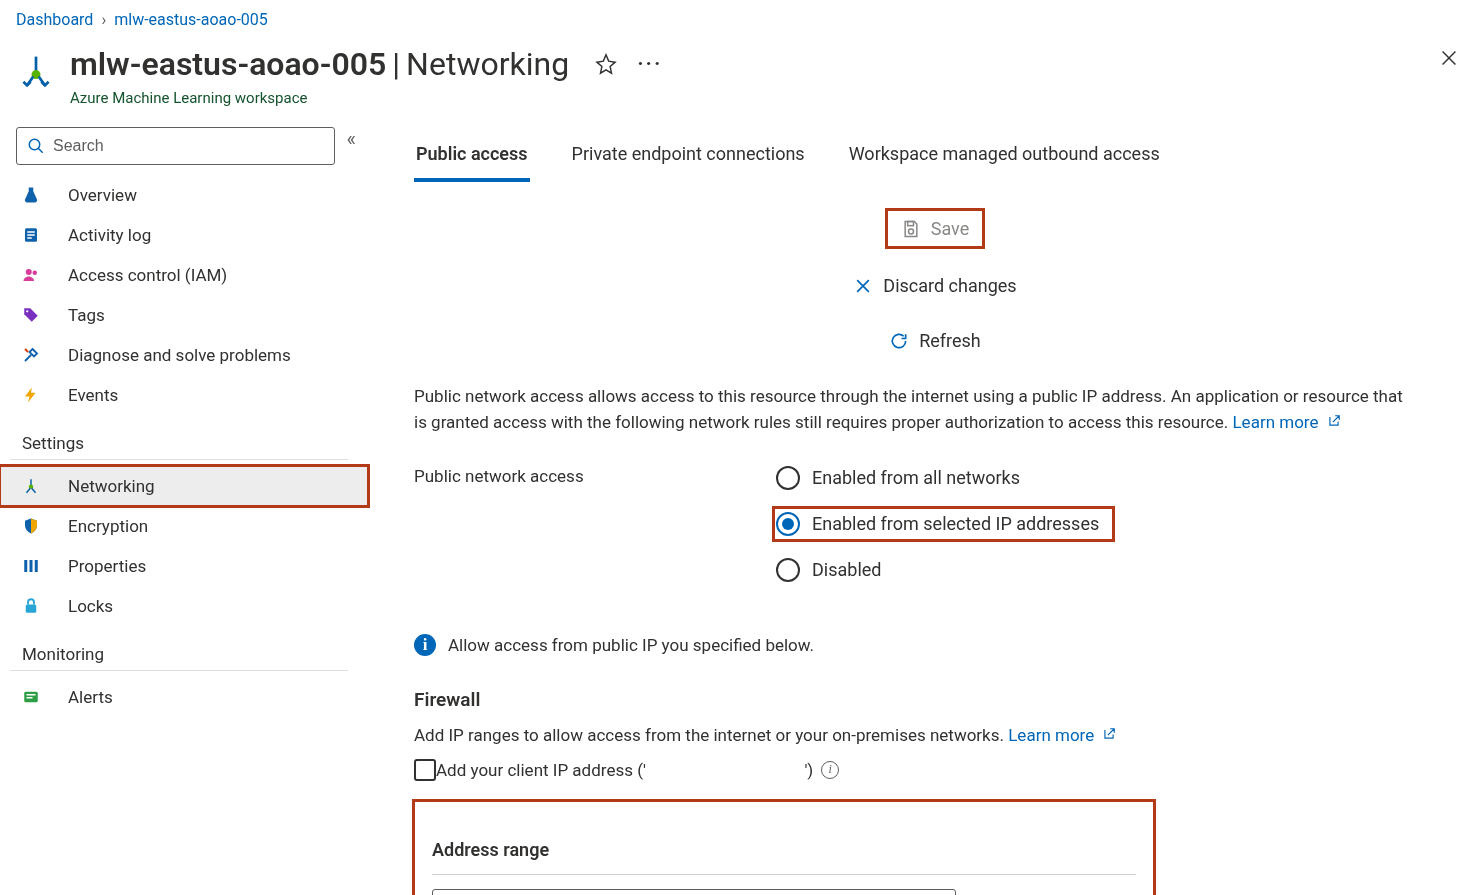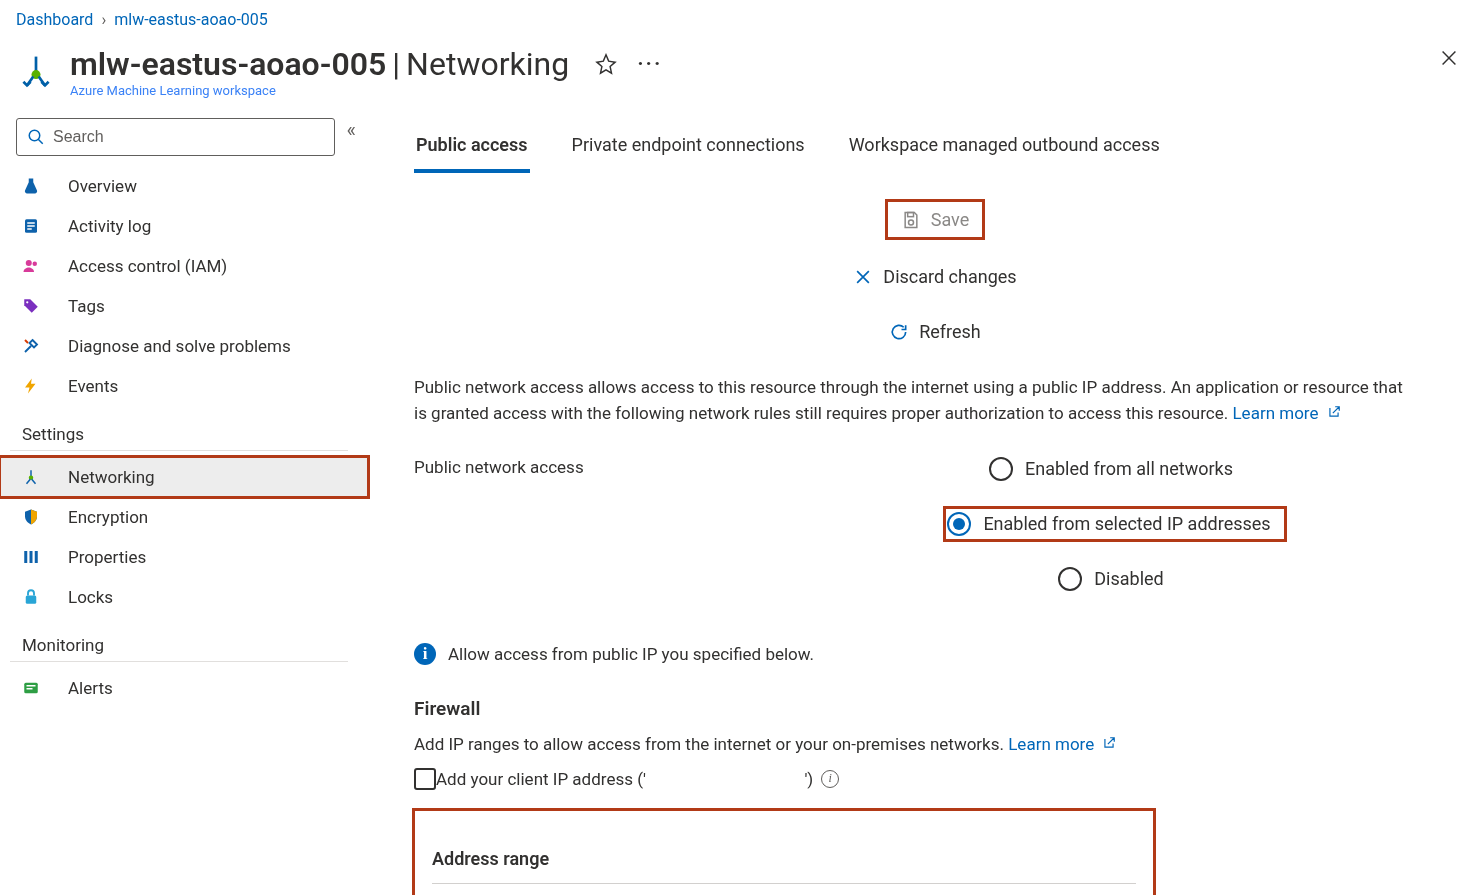--- a/index.html
+++ b/index.html
@@ -42,22 +42,23 @@
     font-size: 32px;
     font-weight: 600;
     display: flex;
     align-items: center;
     gap: 6px;
   }
   .page-header h1 .res-name { font-weight: 600; }
   .page-header h1 .pipe { color: #323130; font-weight:400; }
   .page-header h1 .sub { font-weight: 400; }
   .page-header .subtitle {
-    color: #3b82f6;
-    font-size: 13px;
+    color: #14532d;
+    font-size: 15px;
+    margin-top: 6px;
   }
   .page-header .right-buttons {
     position: absolute;
     right: 16px;
     top: 10px;
     display:flex;
     gap: 16px;
     align-items:center;
     color:#323130;
   }
@@ -180,21 +181,21 @@
   }
   .ext-link svg { width:14px; height:14px; vertical-align:baseline; margin-left:4px; }
 
   .form-row {
     display:grid;
     grid-template-columns: 360px 1fr;
     margin-top:26px;
     align-items:start;
   }
   .form-row .label { font-size:17px; padding-top:4px; }
-  .radio-group { display:flex; flex-direction:column; gap:23px;align-items:center; }
+  .radio-group { display:flex; flex-direction:column; gap:14px; }
   .radio-item {
     display:flex; align-items:center; gap:12px;
     font-size:18px;
     cursor:pointer;
     padding:4px 10px 4px 2px;
   }
   .radio-item.hl { padding:4px 14px 4px 2px; }
   .radio-outer {
     width:24px; height:24px;
     border:2px solid #323130;

